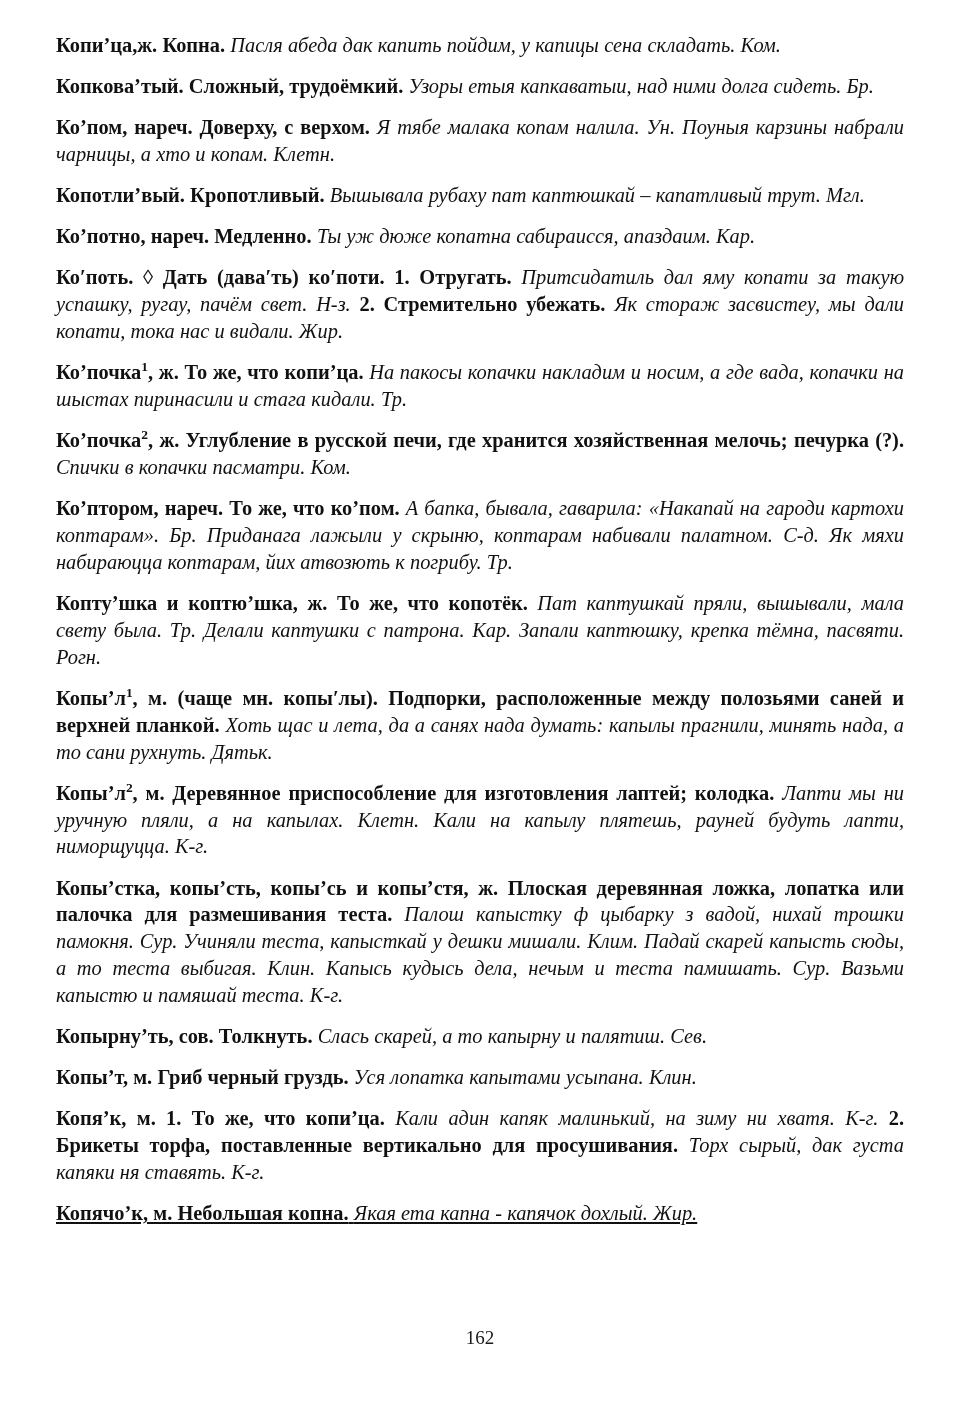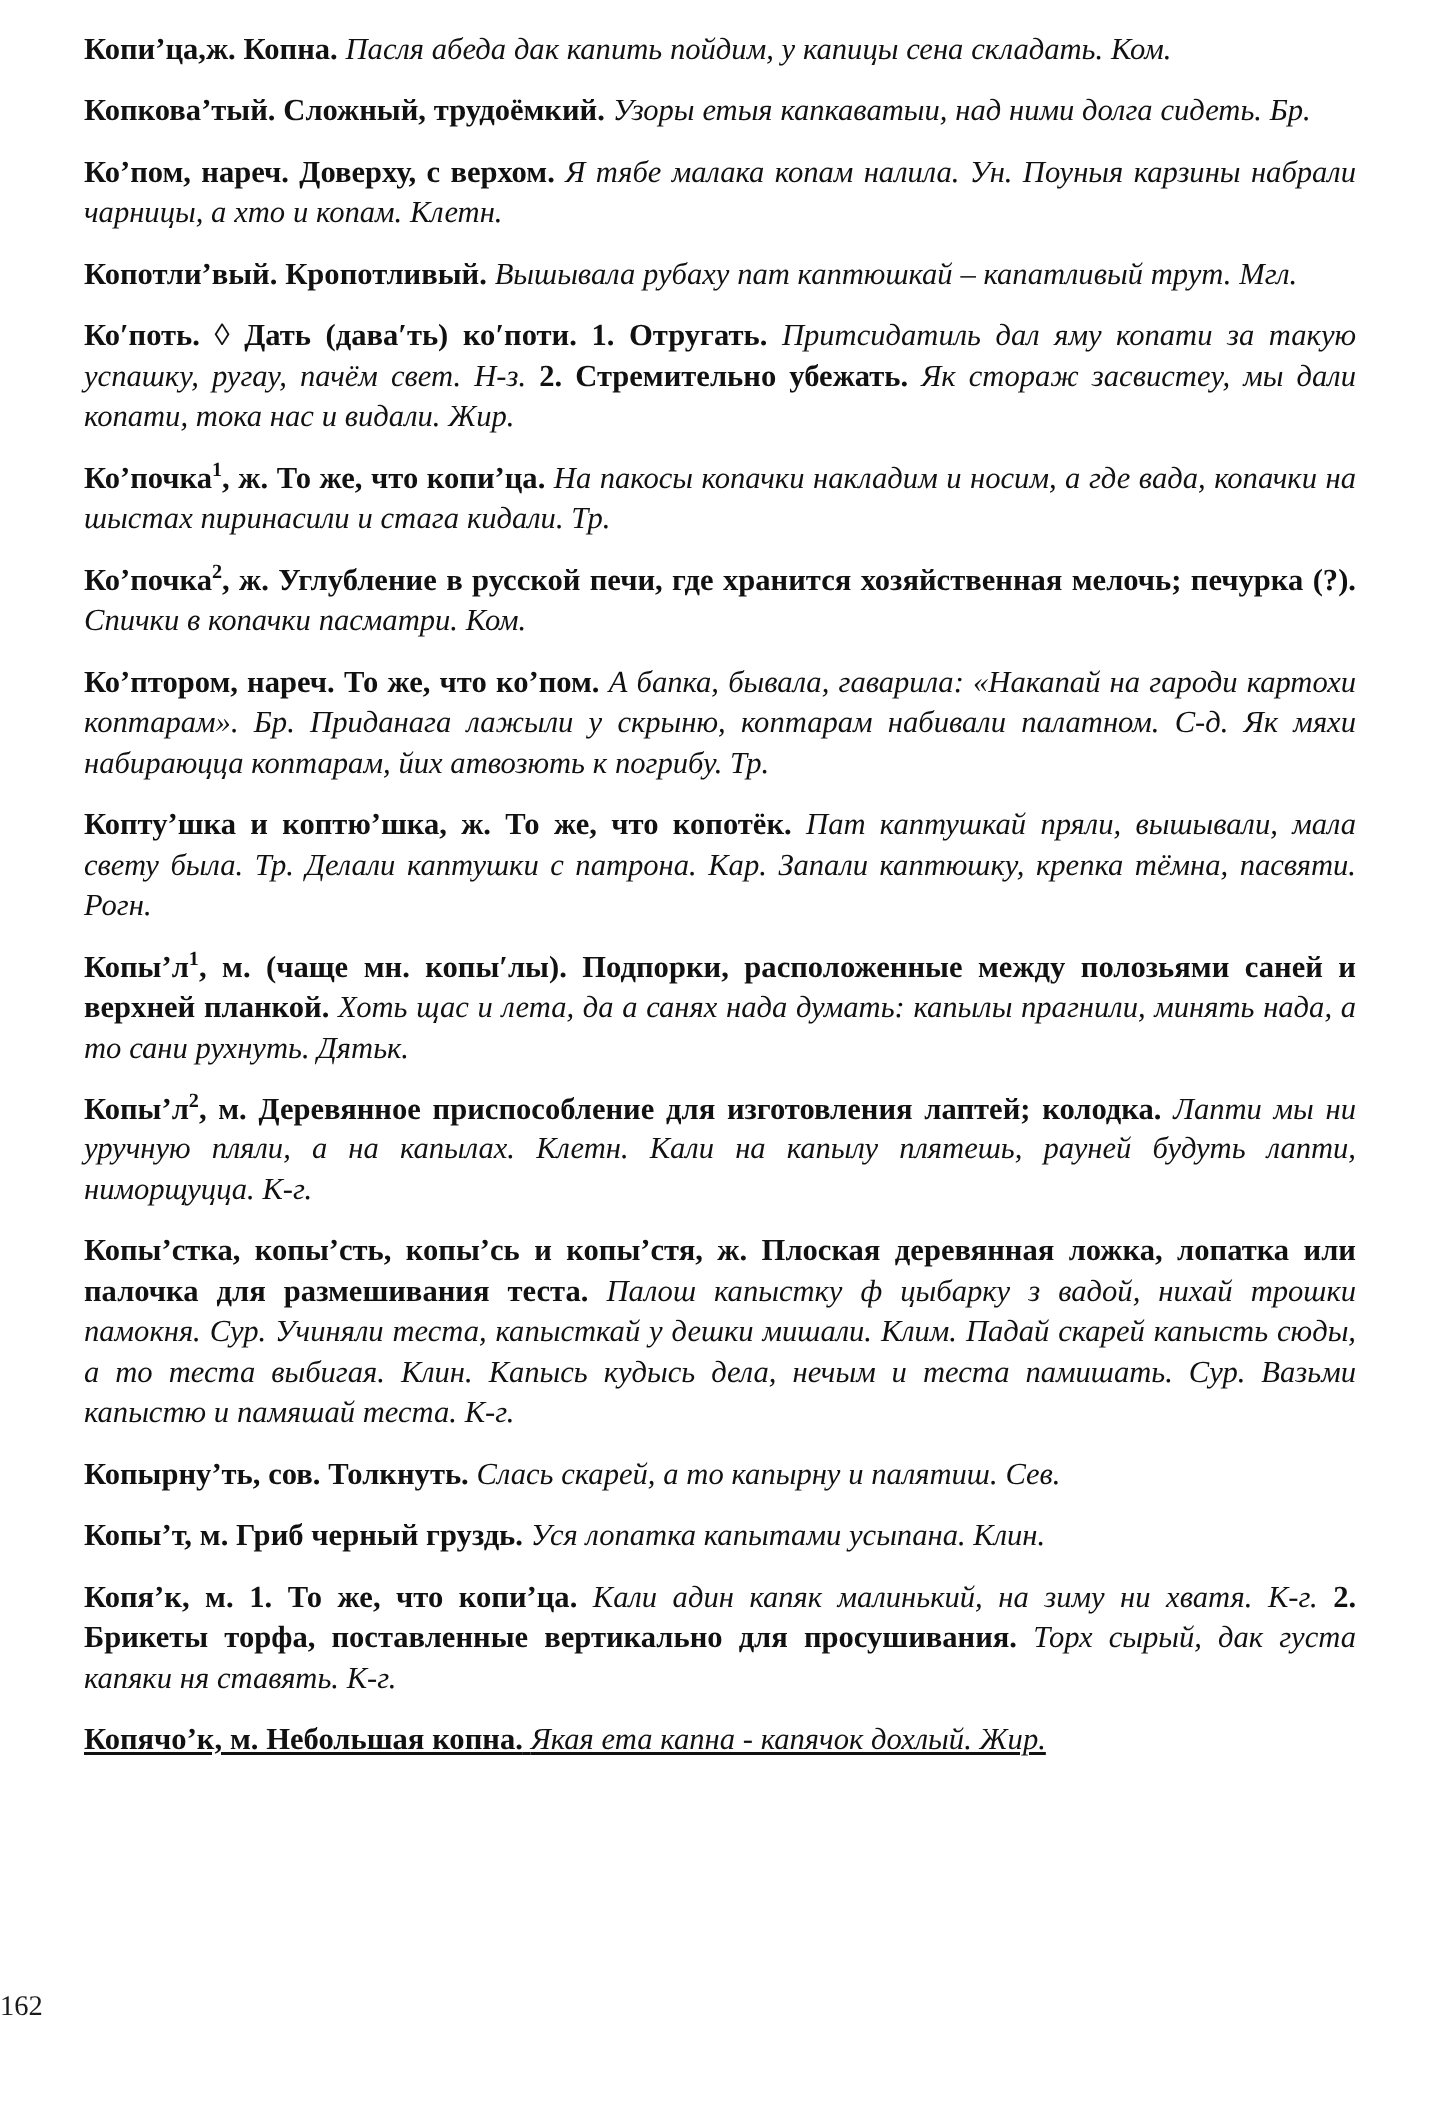--- a/index.html
+++ b/index.html
@@ -16,21 +16,21 @@
     color: #111111;
     overflow: hidden;
   }
   .page {
     position: absolute;
     left: 0;
     top: 0;
     width: 960px;
     height: 1000px;
     box-sizing: border-box;
-    padding: 20px 56px 0 56px;
+    padding: 32px 56px 0 56px;
     background: #ffffff;
   }
   .entries {
     width: 848px;
   }
   .entry {
     font-size: 20.4px;
     line-height: 1.318;
     text-align: justify;
     text-justify: inter-word;
@@ -59,21 +59,21 @@
   }
   .diamond {
     font-weight: bold;
     font-style: normal;
   }
   .page-number {
     position: absolute;
     left: 0;
     right: 0;
     top: 1327px;
-    text-align: left;
+    text-align: center;
     font-size: 19px;
     font-style: normal;
     font-weight: normal;
     color: #1a1a1a;
     font-family: "Liberation Serif", "DejaVu Serif", serif;
   }
 </style>
 </head>
 <body>
 
@@ -94,20 +94,24 @@
       <span class="hw">Ко’пом, нареч. Доверху, с верхом.</span>
       <span class="ex">Я тябе малака копам налила. Ун. Поуныя карзины набрали чарницы, а хто и копам. Клетн.</span>
     </p>
 
 
     <p class="entry">
       <span class="hw">Копотли’вый.  Кропотливый.</span>
       <span class="ex">Вышывала рубаху пат каптюшкай – капатливый трут. Мгл.</span>
     </p>
 
+    <p class="entry">
+      <span class="hw">Ко’потно, нареч. Медленно.</span>
+      <span class="ex">Ты уж дюже копатна сабираисся, апаздаим. Кар.</span>
+    </p>
 
     <p class="entry">
       <span class="hw">Ко′поть.</span>
       <span class="diamond">◊</span>
       <span class="hw">Дать (дава′ть) ко′поти.</span>
       <span class="hw">1.</span>
       <span class="hw">Отругать.</span>
       <span class="ex">Притсидатиль дал яму копати за такую успашку, ругау, пачём свет. Н-з.</span>
       <span class="hw">2.</span>
       <span class="hw">Стремительно убежать.</span>

